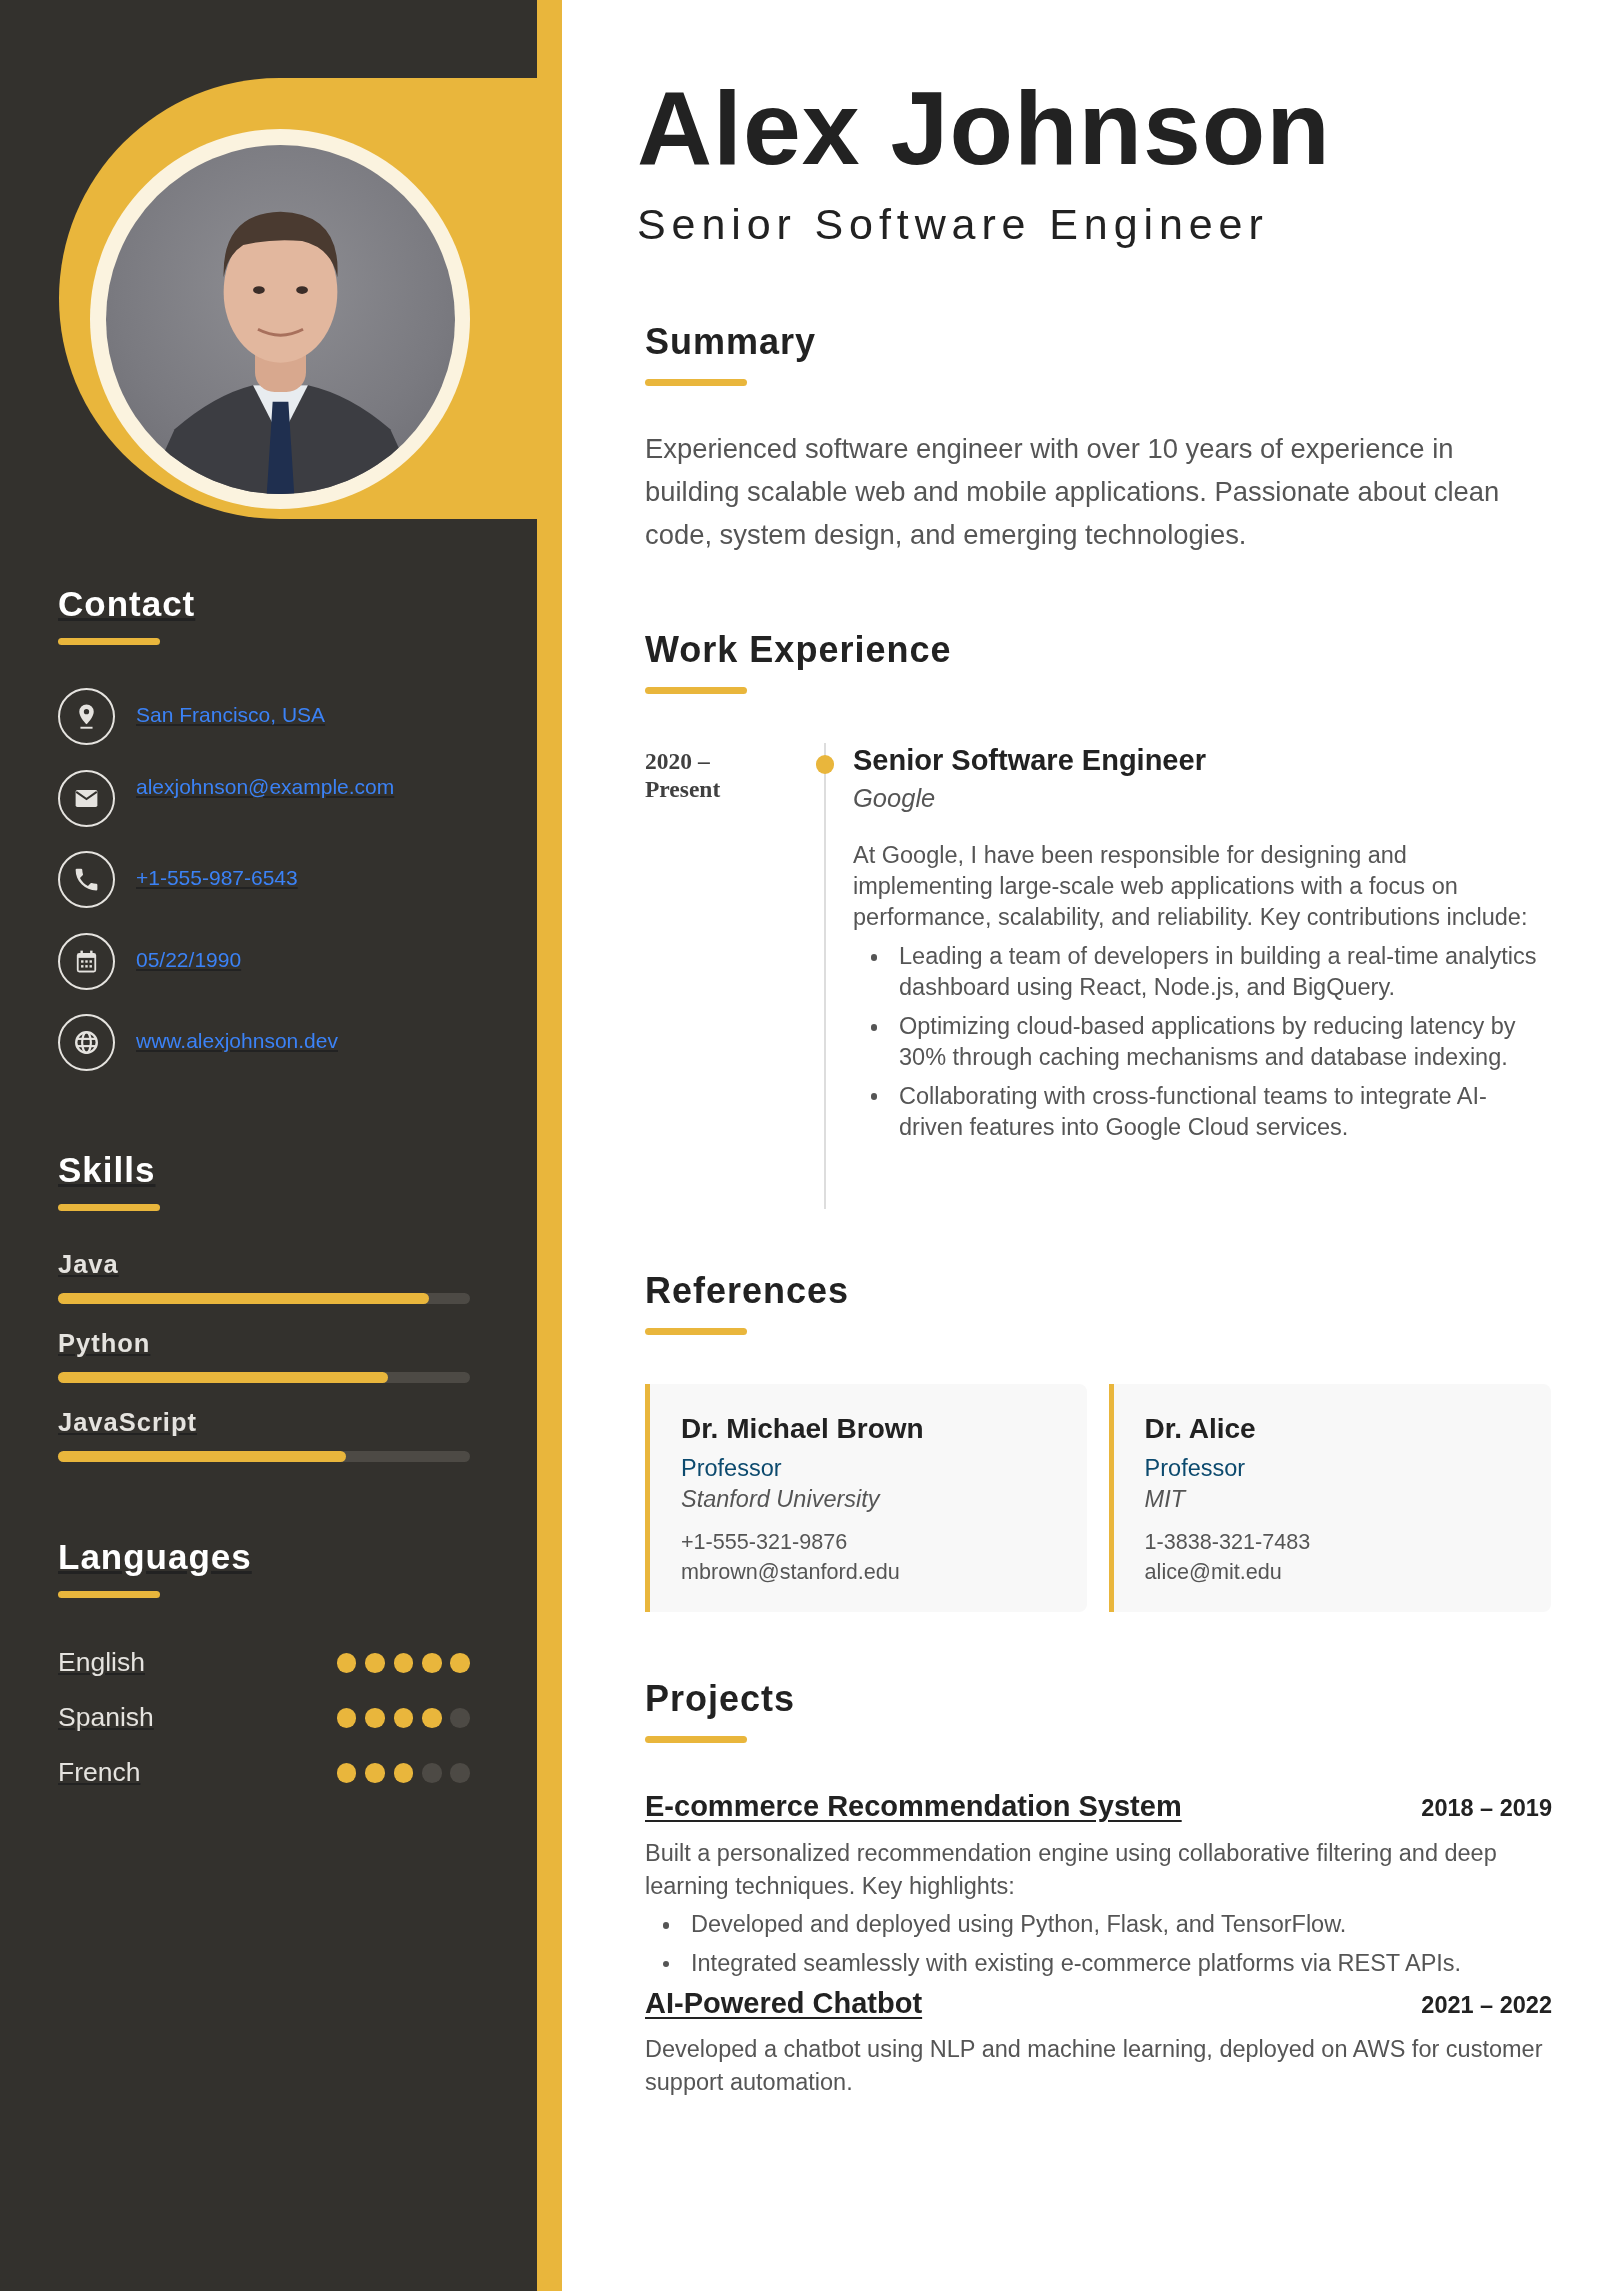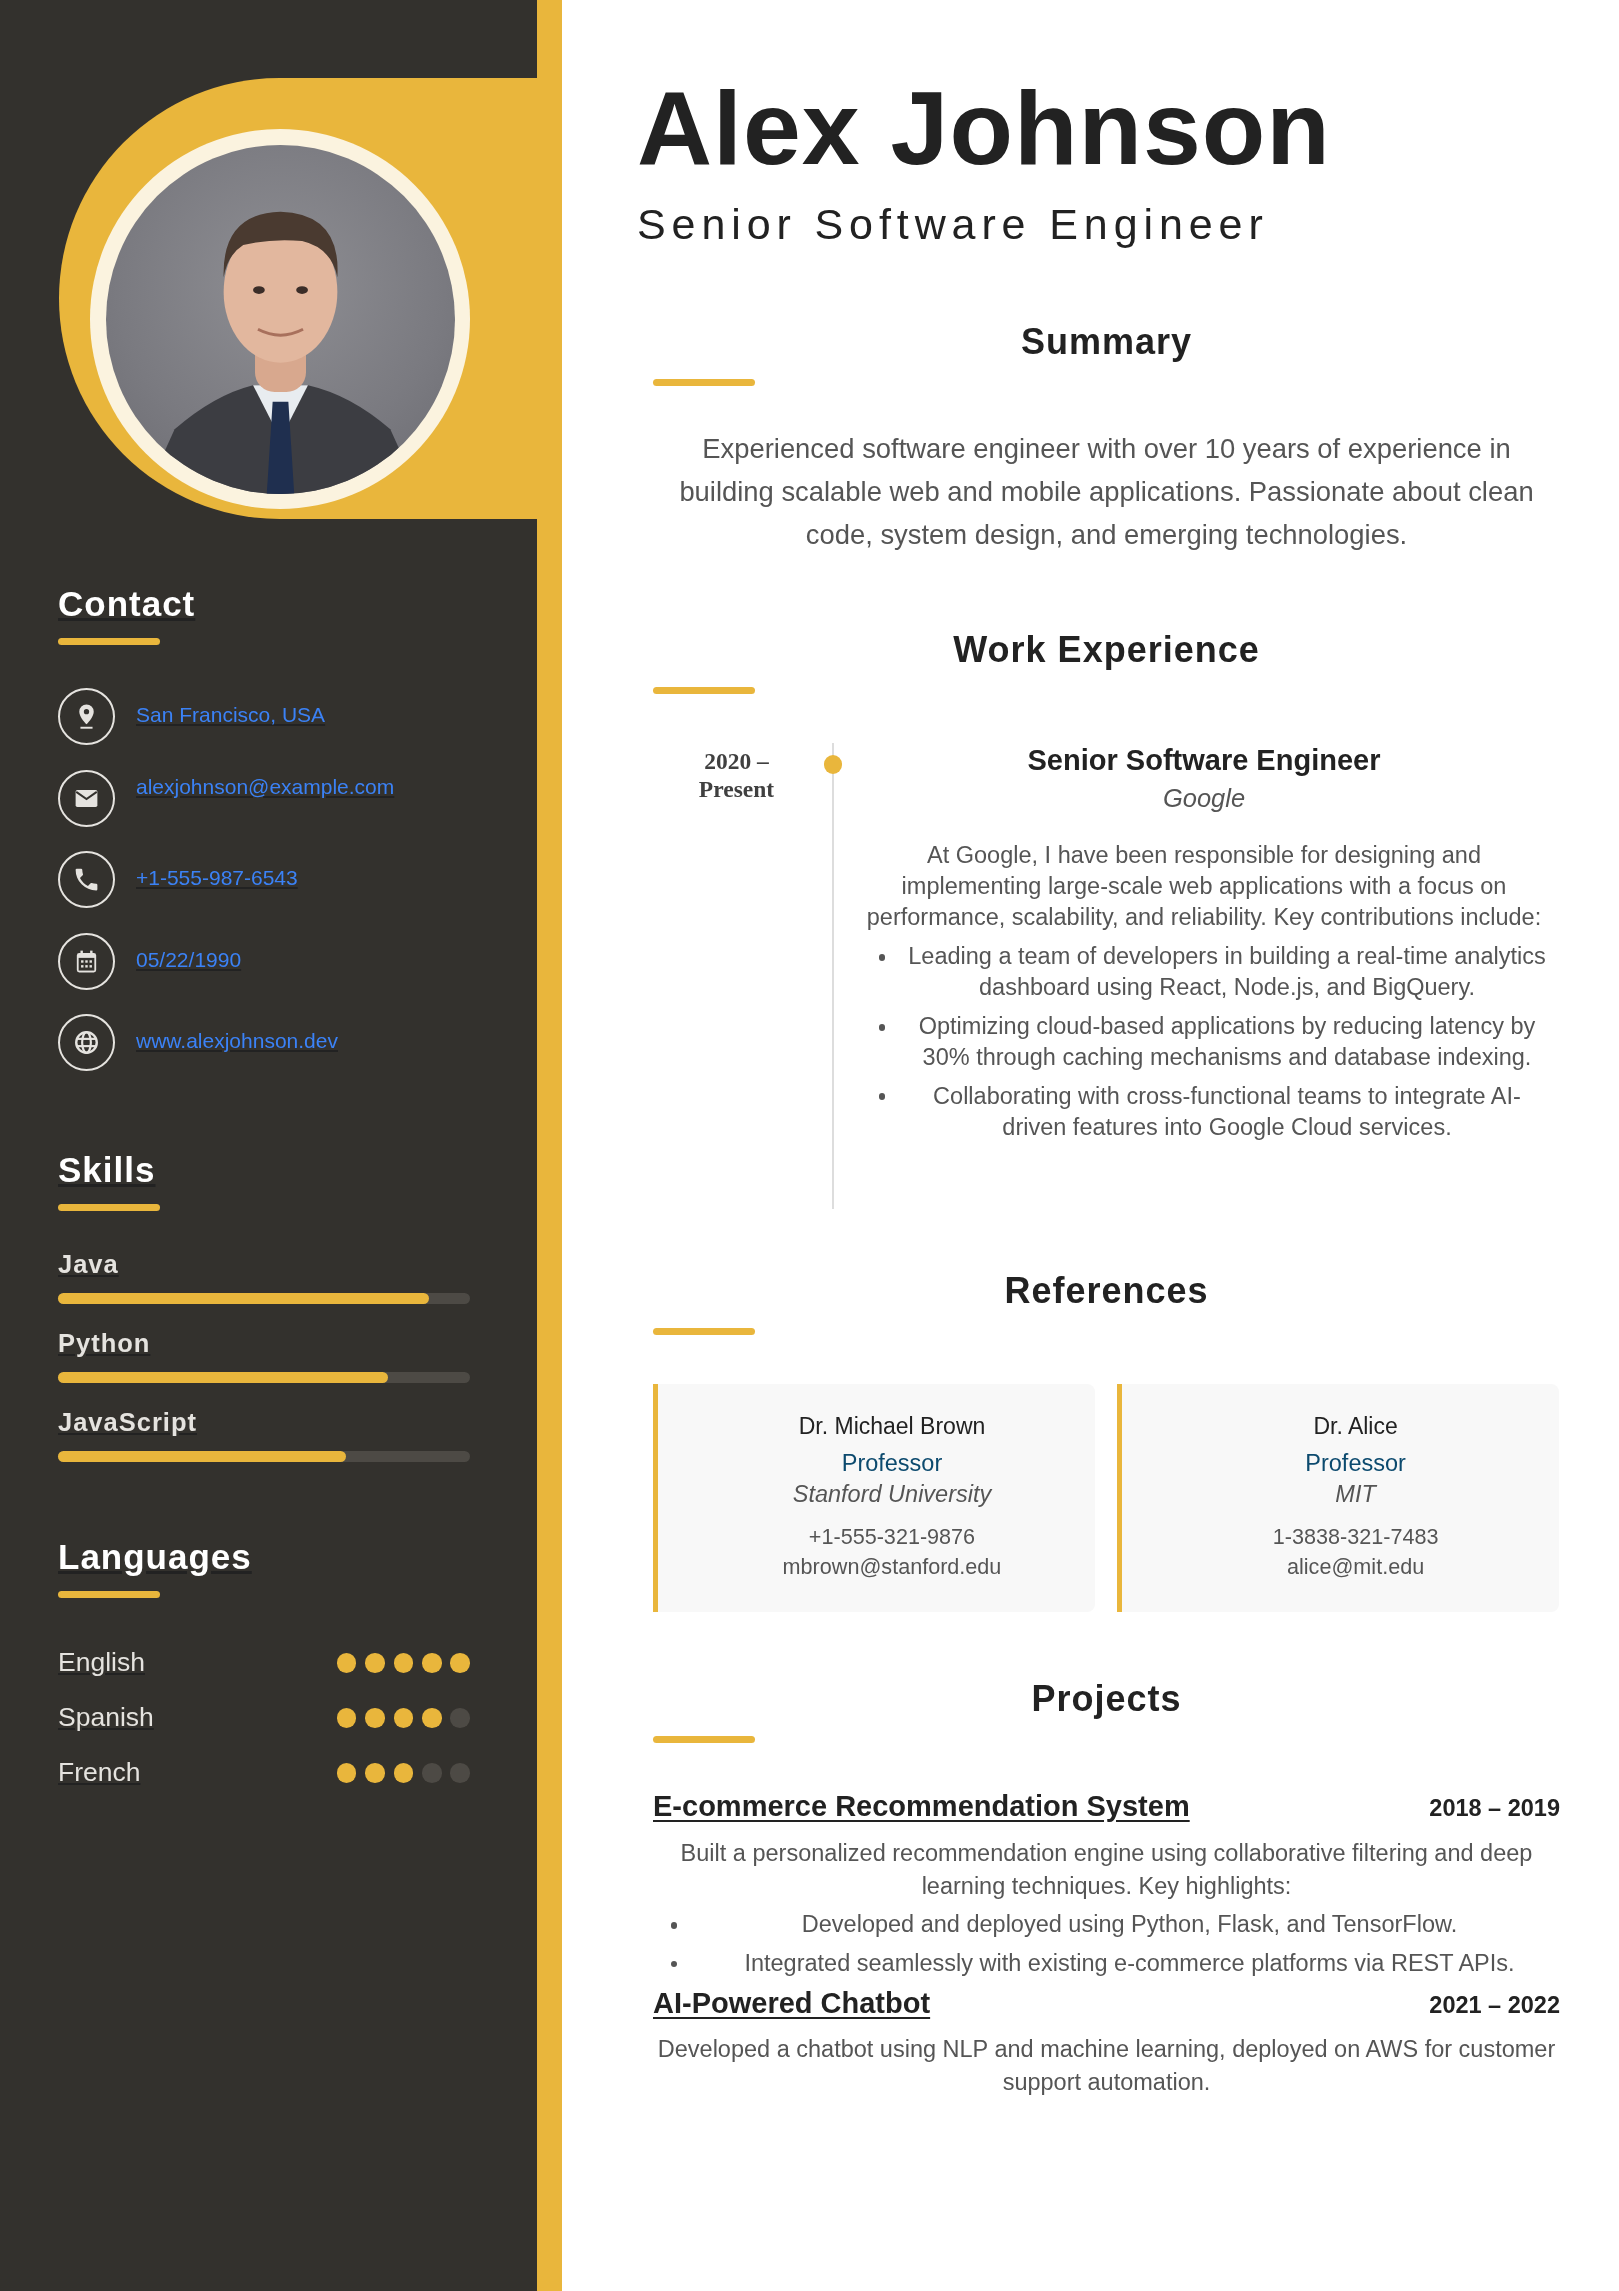--- a/index.html
+++ b/index.html
@@ -35,42 +35,42 @@
   .lang-name { font-size: 26.5px; color: #e5e3df; }
   .dots { display: flex; gap: 8.8px; }
   .dot { width: 19.6px; height: 19.6px; border-radius: 50%; background: #4d4a45; }
   .dot.on { background: #e9b63c; }
 
   
   .main { position: absolute; left: 637px; top: 0; width: 907px; }
   .name { position: absolute; top: 69px; left: 0; font-size: 104px; font-weight: 700; color: #222222; letter-spacing: 1px; white-space: nowrap; }
   .role { position: absolute; top: 200px; left: 0; font-size: 43px; color: #222222; letter-spacing: 5.9px; white-space: nowrap; }
 
-  .sec { position: absolute; left: 16px; width: 907px; text-align: center; }
+  .sec { position: absolute; left: 8px; width: 907px; }
   .sec-title { font-size: 36px; font-weight: 700; color: #222222; letter-spacing: 1px; }
   .sec-underline { width: 102px; height: 7.8px; border-radius: 3.9px; background: #e9b63c; margin-top: 15.7px; }
 
   .summary-text { margin-top: 41px; font-size: 27.4px; line-height: 43px; color: #555555; width: 907px; }
 
   .job { display: flex; margin-top: 49px; position: relative; }
   .job-date { width: 167px; font-size: 23.5px; font-weight: 700; color: #404040; line-height: 28px; padding-top: 3.9px; font-family: Liberation Serif, serif; }
   .timeline { position: relative; width: 39px; flex: 0 0 39px; }
   .timeline-line { position: absolute; left: 11.8px; top: 0; width: 2px; height: 466px; background: #dddddd; }
   .timeline-dot { position: absolute; left: 3.9px; top: 11.8px; width: 18.6px; height: 18.6px; border-radius: 50%; background: #e9b63c; }
   .job-body { width: 686px; margin-left: 2px; }
   .job-title { font-size: 29px; font-weight: 700; color: #222; line-height: 35px; }
   .job-company { font-size: 25.5px; font-style: italic; color: #555; margin-top: 5.9px; }
   .job-desc { font-size: 23.5px; line-height: 31px; color: #555; margin-top: 27px; }
   .bullets { list-style: none; margin-top: 7.8px; }
   .bullets li { position: relative; padding-left: 46px; font-size: 23.5px; line-height: 31px; color: #555; margin-bottom: 7.8px; }
   .bullets li::before { content: ""; position: absolute; left: 17.6px; top: 12.7px; width: 6.9px; height: 6.9px; border-radius: 50%; background: #555; }
 
   .refs { display: flex; gap: 21.6px; margin-top: 49px; }
   .ref-card { width: 442px; height: 228px; background: #f8f8f8; border-left: 5.9px solid #e9b63c; border-radius: 0 7.8px 7.8px 0; padding: 29px 0 0 31px; }
-  .ref-name { font-size: 23px; font-weight: 400; color: #222; }
+  .ref-name { font-size: 28px; font-weight: 700; color: #222; }
   .ref-title { font-size: 23.5px; color: #0c4a6e; margin-top: 9.8px; }
   .ref-org { font-size: 23.5px; font-style: italic; color: #555; margin-top: 3.9px; }
   .ref-phone { font-size: 21.6px; color: #555; margin-top: 15.7px; }
   .ref-email { font-size: 21.6px; color: #555; margin-top: 3.9px; }
 
   .project { margin-top: 0; }
   .project-head { display: flex; justify-content: space-between; align-items: baseline; }
   .project-title { font-size: 29px; font-weight: 700; color: #222; text-decoration: underline; text-underline-offset: 3.9px; cursor: pointer; }
   .project-dates { font-size: 23.5px; font-weight: 700; color: #222; }
   .project-desc { font-size: 23.5px; line-height: 33px; color: #555; margin-top: 13.7px; }

